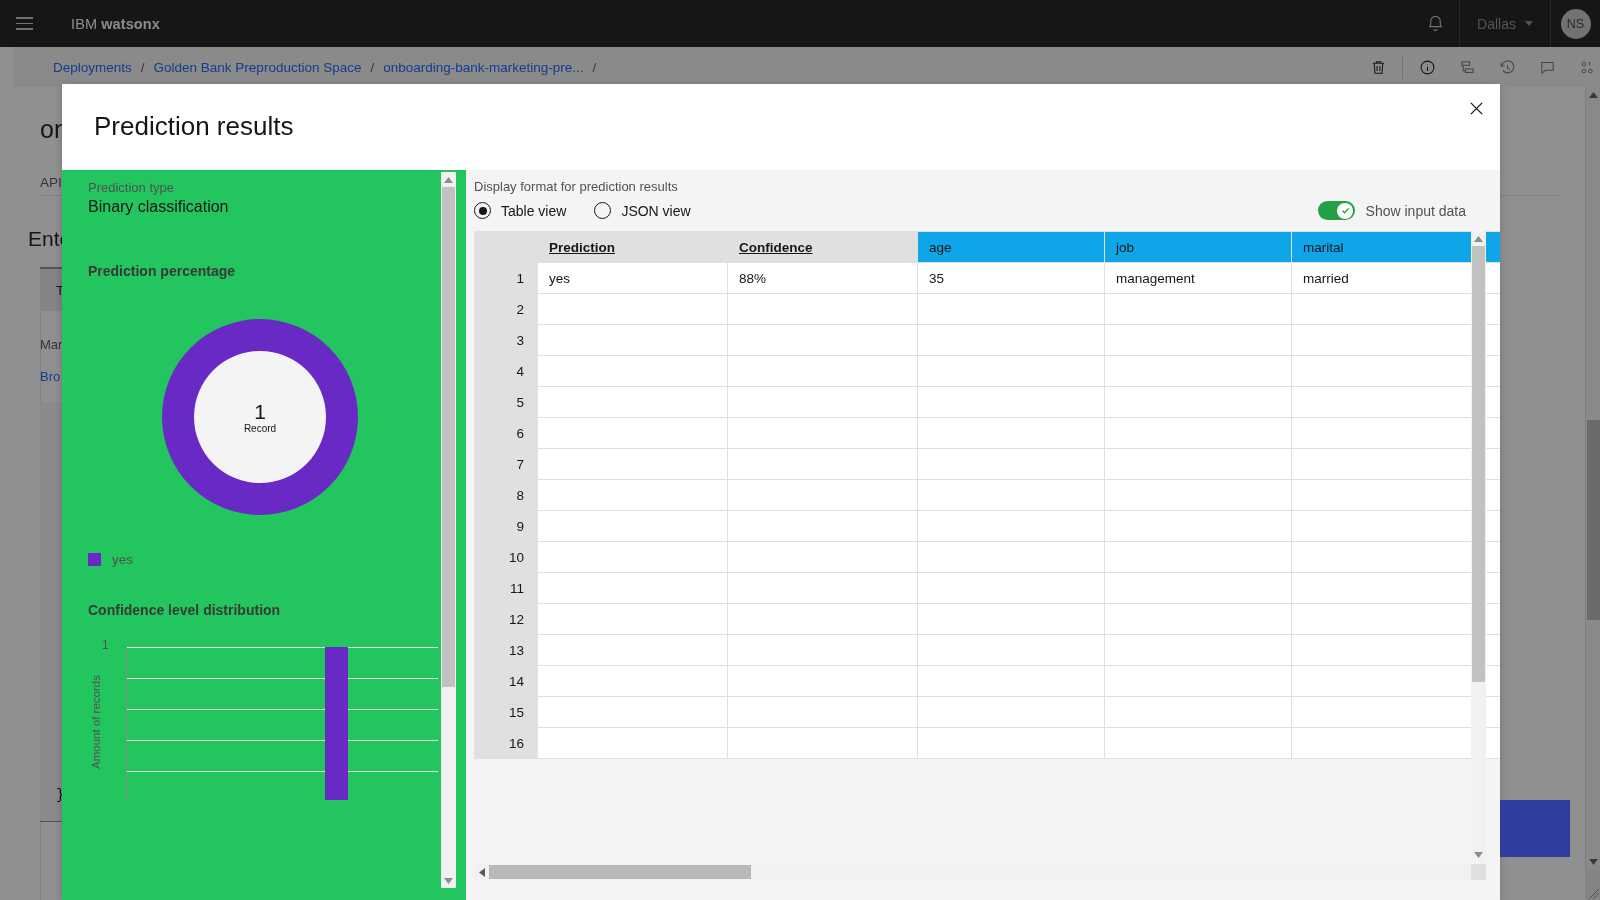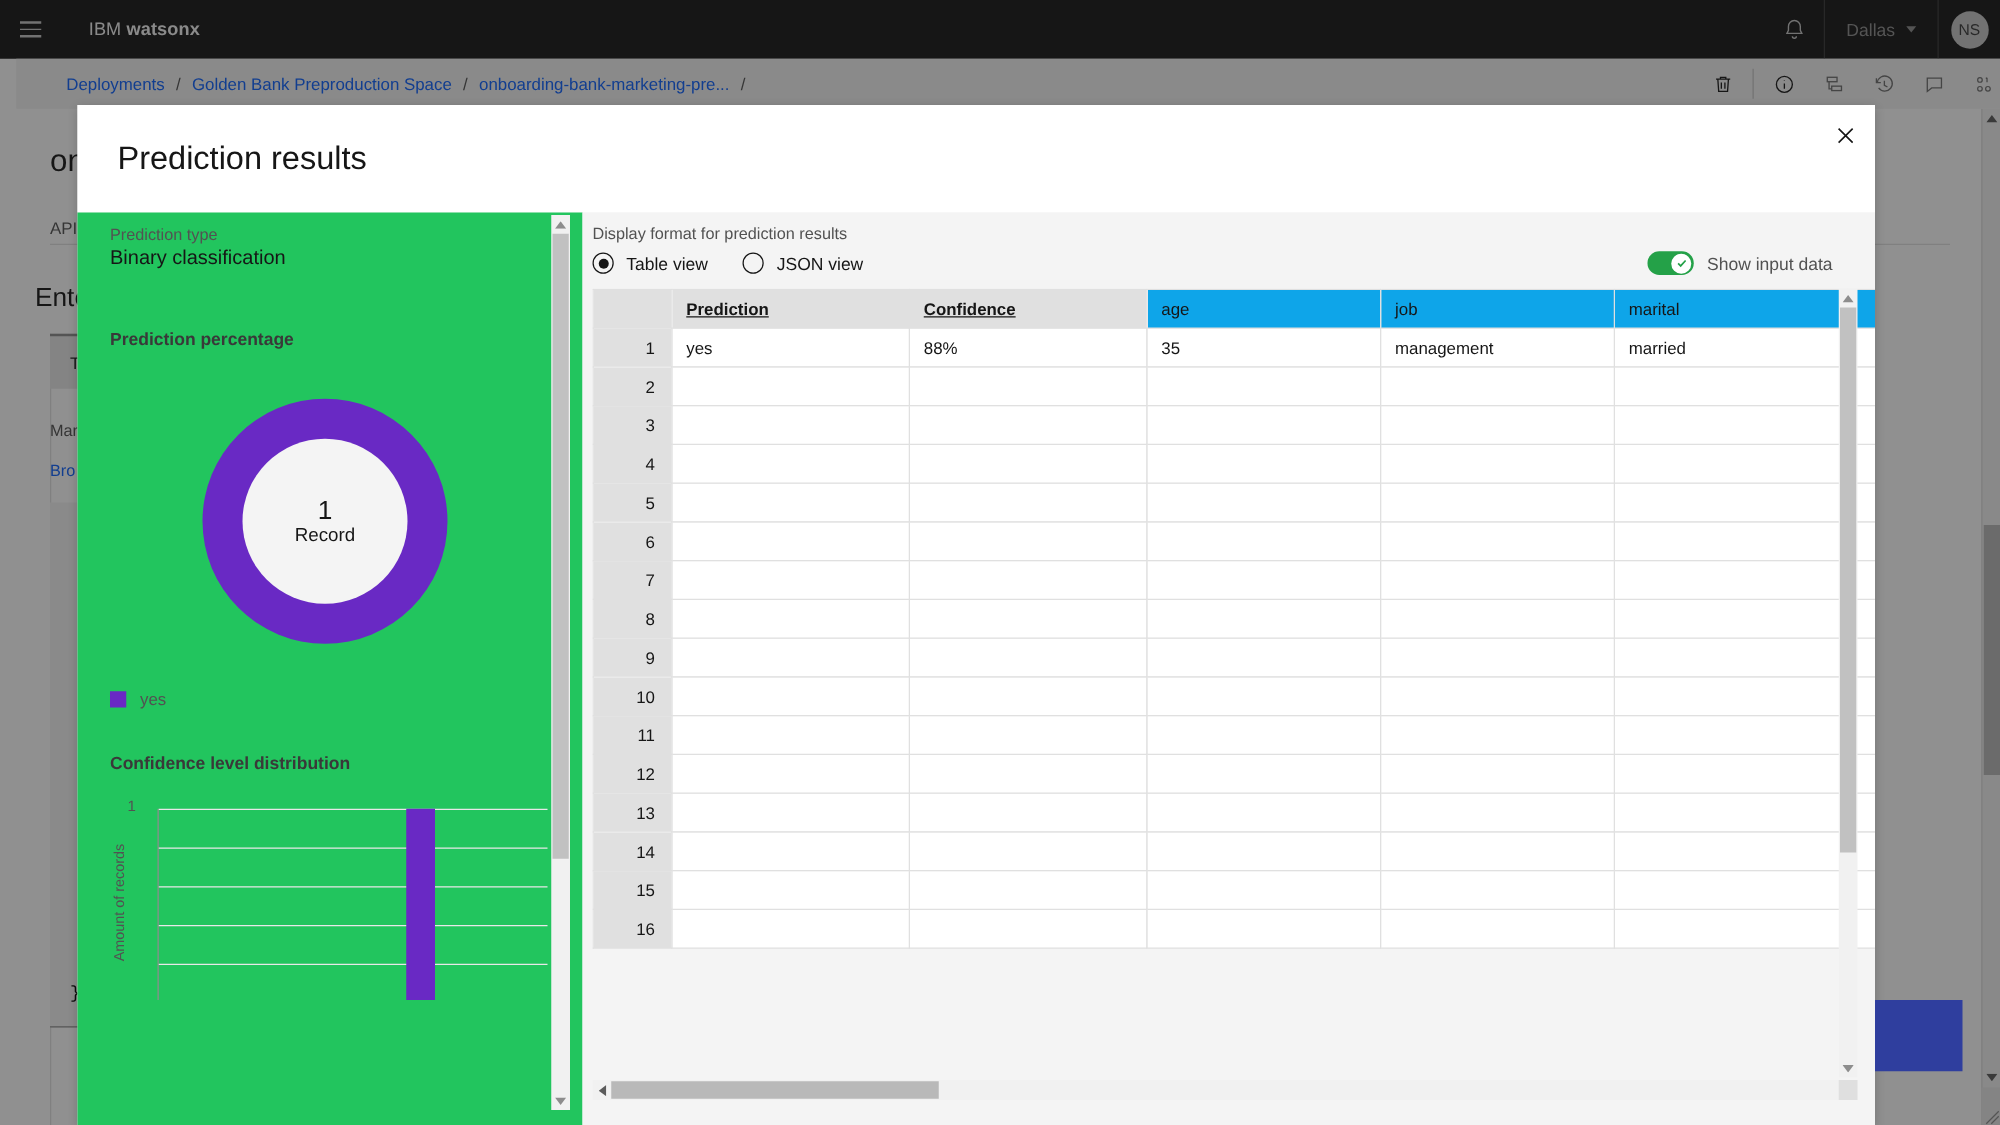--- a/index.html
+++ b/index.html
@@ -117,21 +117,21 @@
   .lp-value { position: absolute; left: 26px; top: 28px; font-size: 16px; color: #161616; }
   .lp-h { position: absolute; left: 26px; top: 93px; font-size: 14px; font-weight: 700; color: #393939; }
 
   .donut-wrap { position: absolute; left: 100px; top: 149px; width: 196px; height: 196px; }
   .donut { width: 196px; height: 196px; border-radius: 50%; }
   .donut-hole {
     position: absolute; left: 32px; top: 32px; width: 132px; height: 132px; border-radius: 50%;
     background: #f4f4f4; display: flex; flex-direction: column; align-items: center; justify-content: center;
   }
   .donut-num { font-size: 21px; color: #161616; line-height: 1.1; }
-  .donut-cap { font-size: 15px; color: #161616; }
+  .donut-cap { font-size: 10px; color: #161616; }
 
   .legend { position: absolute; left: 26px; top: 382px; display: flex; align-items: center; gap: 11px; }
   .legend-swatch { width: 13px; height: 13px; }
   .legend-text { font-size: 13.5px; color: #525252; }
 
   .lp-h2 { position: absolute; left: 26px; top: 432px; font-size: 14px; font-weight: 700; color: #393939; }
 
   .barchart { position: absolute; left: 26px; top: 470px; width: 350px; height: 160px; }
   .bc-ylabel {
     position: absolute; left: 0px; top: 22px; height: 120px; width: 16px;

